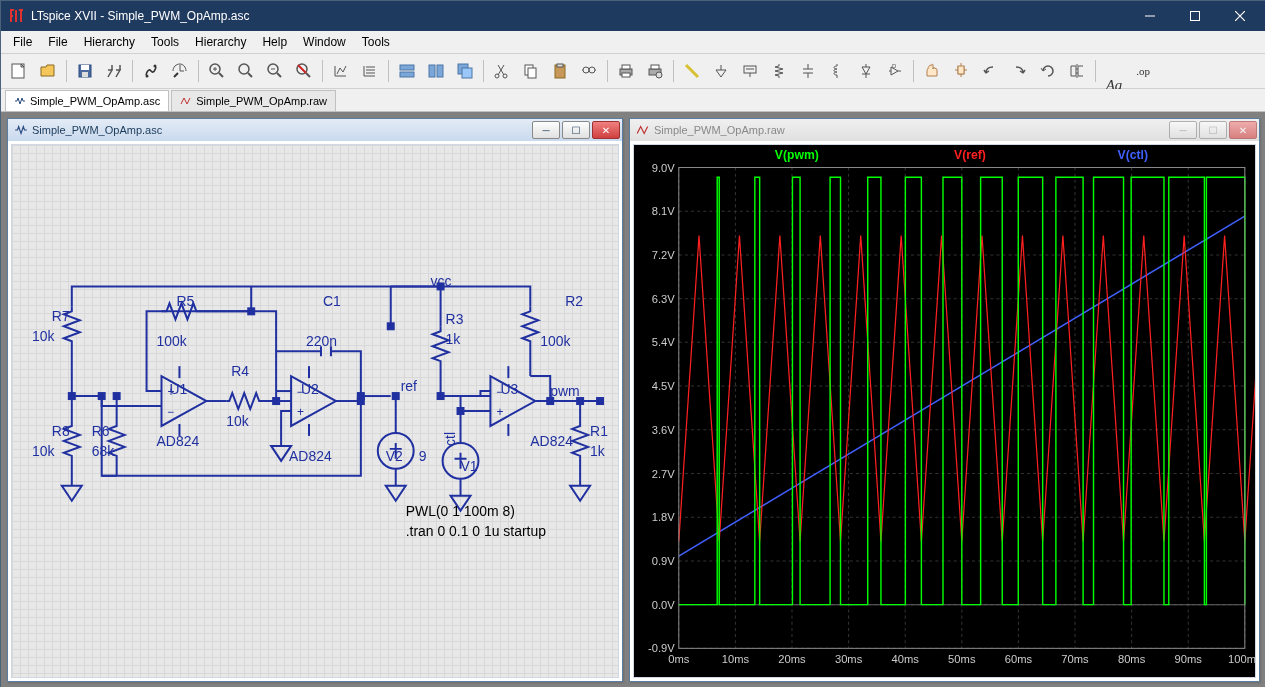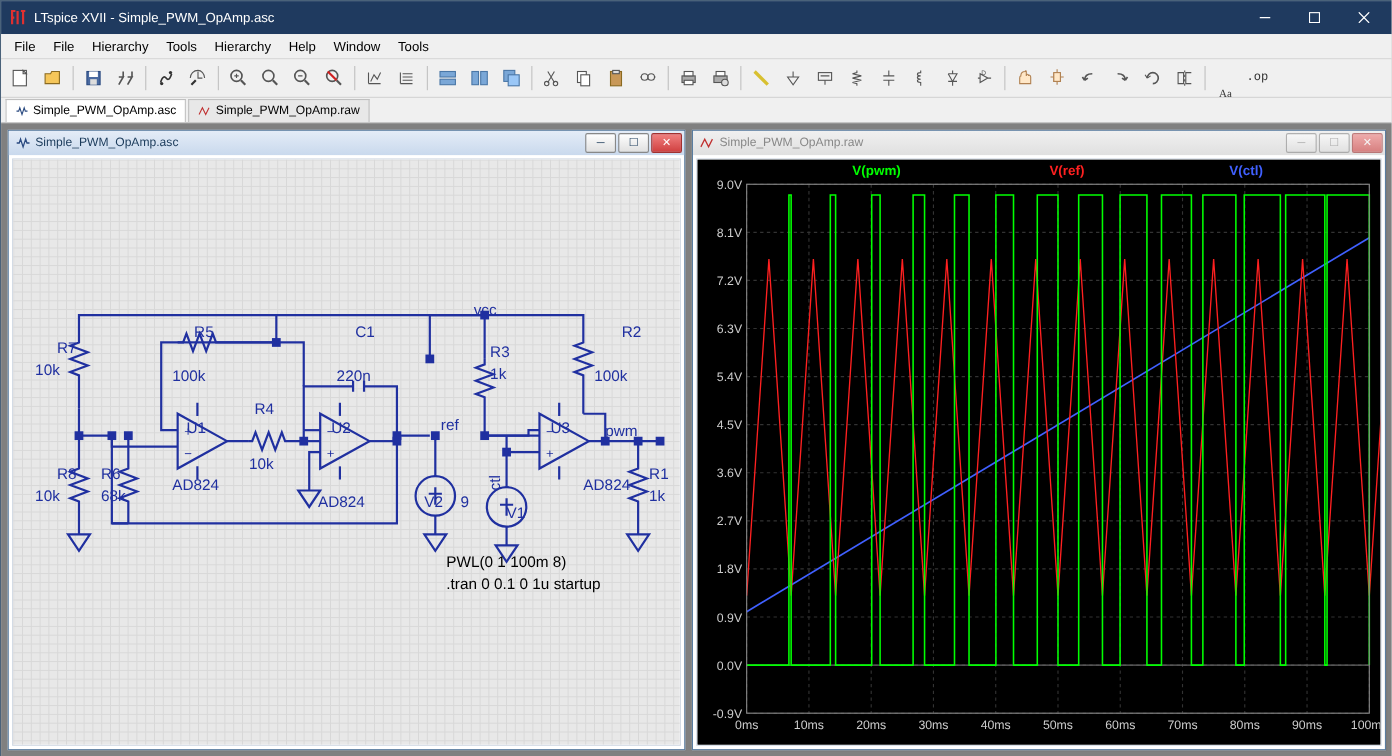--- a/index.html
+++ b/index.html
@@ -426,24 +426,24 @@
         </svg>
       </div>
     <div class="tool-btn">
         <svg width="18" height="18" viewBox="0 0 18 18">
           <path d="M3 4 L8 4 L8 14 L3 14 Z M15 4 L10 4 L10 14 L15 14" stroke="#555" fill="none"></path>
           <path d="M9 2 V16" stroke="#555" stroke-dasharray="2 2"></path>
         </svg>
       </div>
     <div class="tool-sep"></div>
     <div class="tool-btn">
-        <span style="font-family:serif;font-size:10px;margin-top:28px;">Aa</span>
-      </div>
-    <div class="tool-btn">
-        <span style="font-family:Liberation Mono, monospace;font-size:11px;">.op</span>
+        <span style="font-style:italic;font-family:serif;font-size:15px;margin-top:28px;">Aa</span>
+      </div>
+    <div class="tool-btn">
+        <span style="font-family:Liberation Serif, serif;font-size:11px;">.op</span>
       </div>
   </div>
 
   <div class="tabstrip">
     <div class="tab active">
       <svg class="tab-icon" viewBox="0 0 12 12">
           <path d="M1 6 H3 L4 3 L6 9 L8 3 L9 6 H11" stroke="#2a4a80" fill="none"></path>
         </svg>
       <span>Simple_PWM_OpAmp.asc</span>
     </div>

